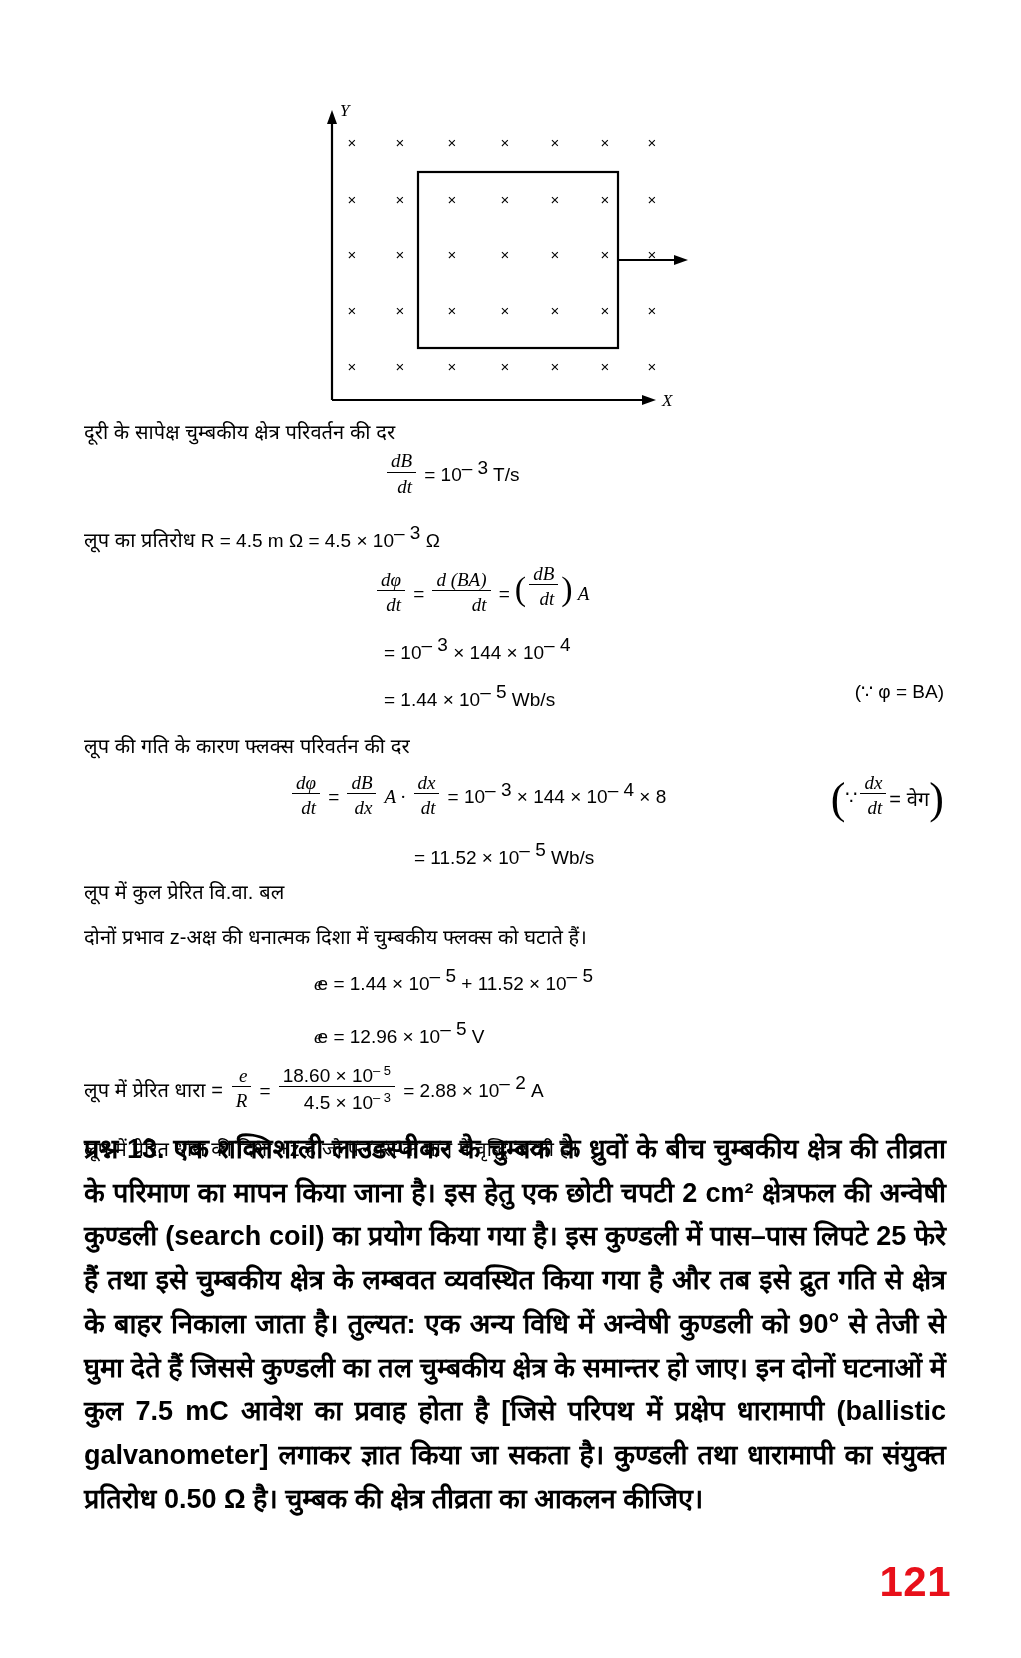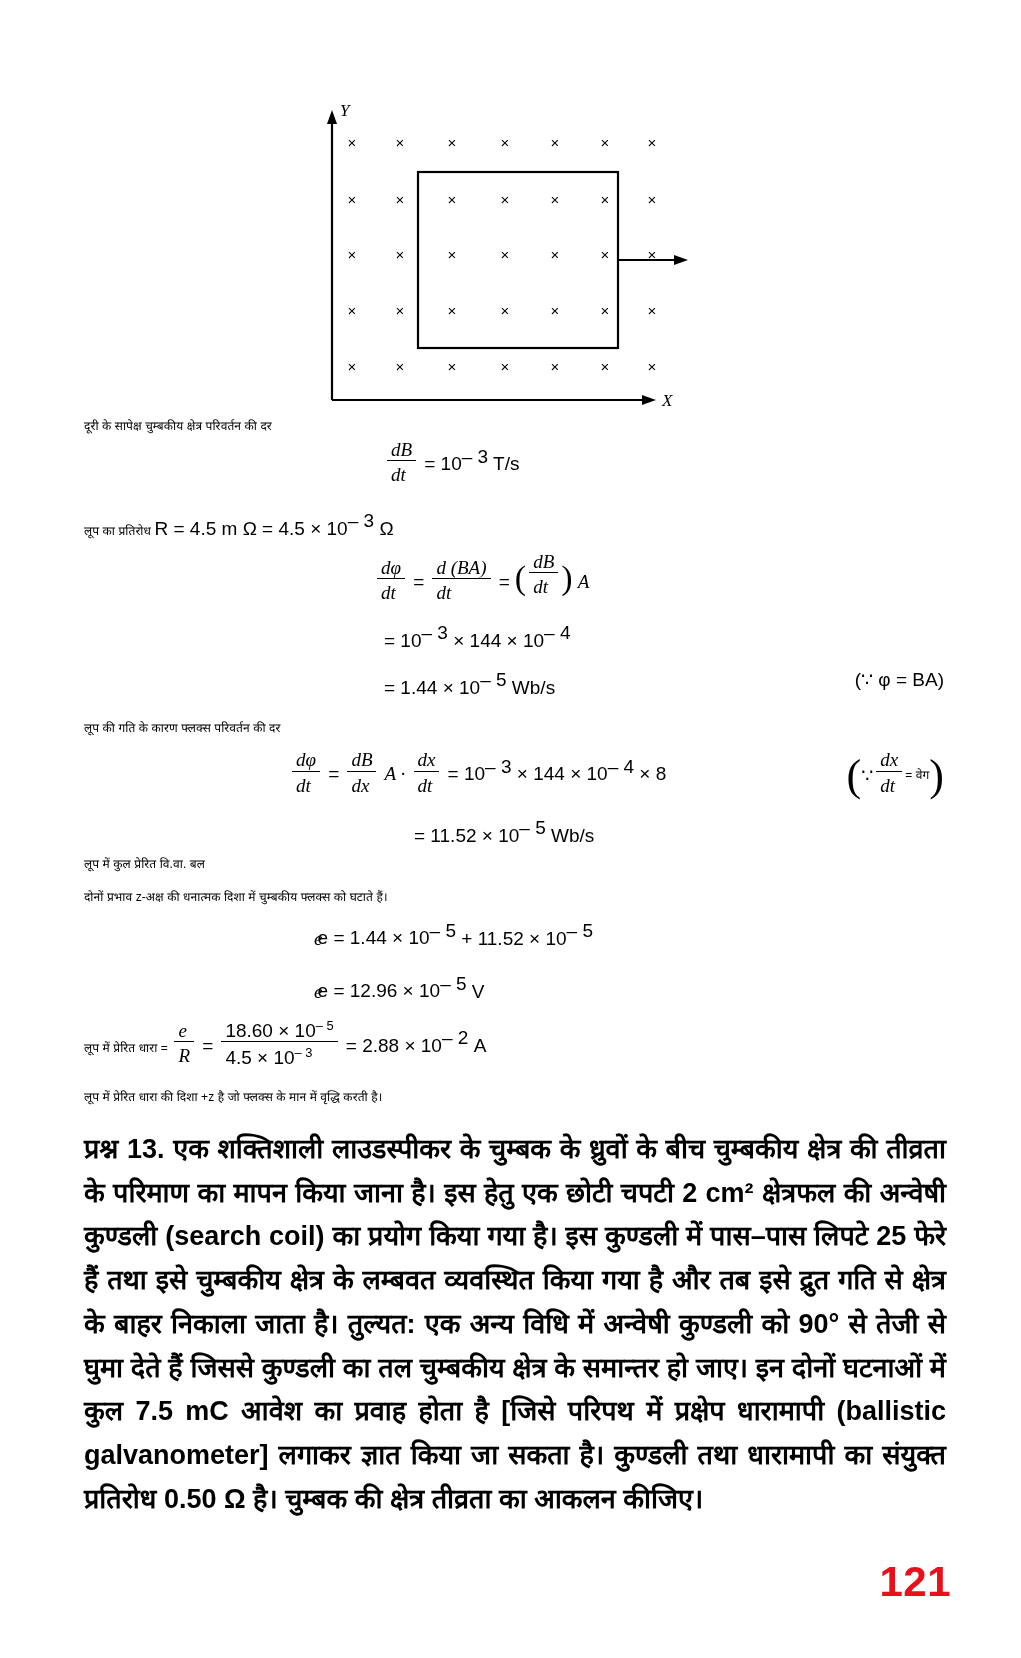--- a/index.html
+++ b/index.html
@@ -40,35 +40,35 @@
     width: 860px;
   }
   .line {
     font-size: 20.5px;
     line-height: 1.42;
     margin: 0 0 6px 0;
     white-space: nowrap;
   }
   .hindi {
     font-family: "Liberation Sans", sans-serif;
-    font-size: 12px;
+    font-size: 20px;
     letter-spacing: 0.1px;
   }
   .math {
     font-family: "Liberation Sans", sans-serif;
     font-size: 19px;
   }
   .it { font-style: italic; font-family: "Liberation Serif", serif; }
   sup { font-size: 0.68em; vertical-align: super; }
 
   
   .frac {
     display: inline-block;
     vertical-align: middle;
-    text-align: left;
+    text-align: right;
     line-height: 1.06;
     margin: 0 3px;
     position: relative;
     top: -1px;
   }
   .frac .num { display: block; padding: 0 4px; }
   .frac .den { display: block; padding: 4px 4px; border-top: 1.4px solid #000; }
 
   .center-row {
     display: block;

